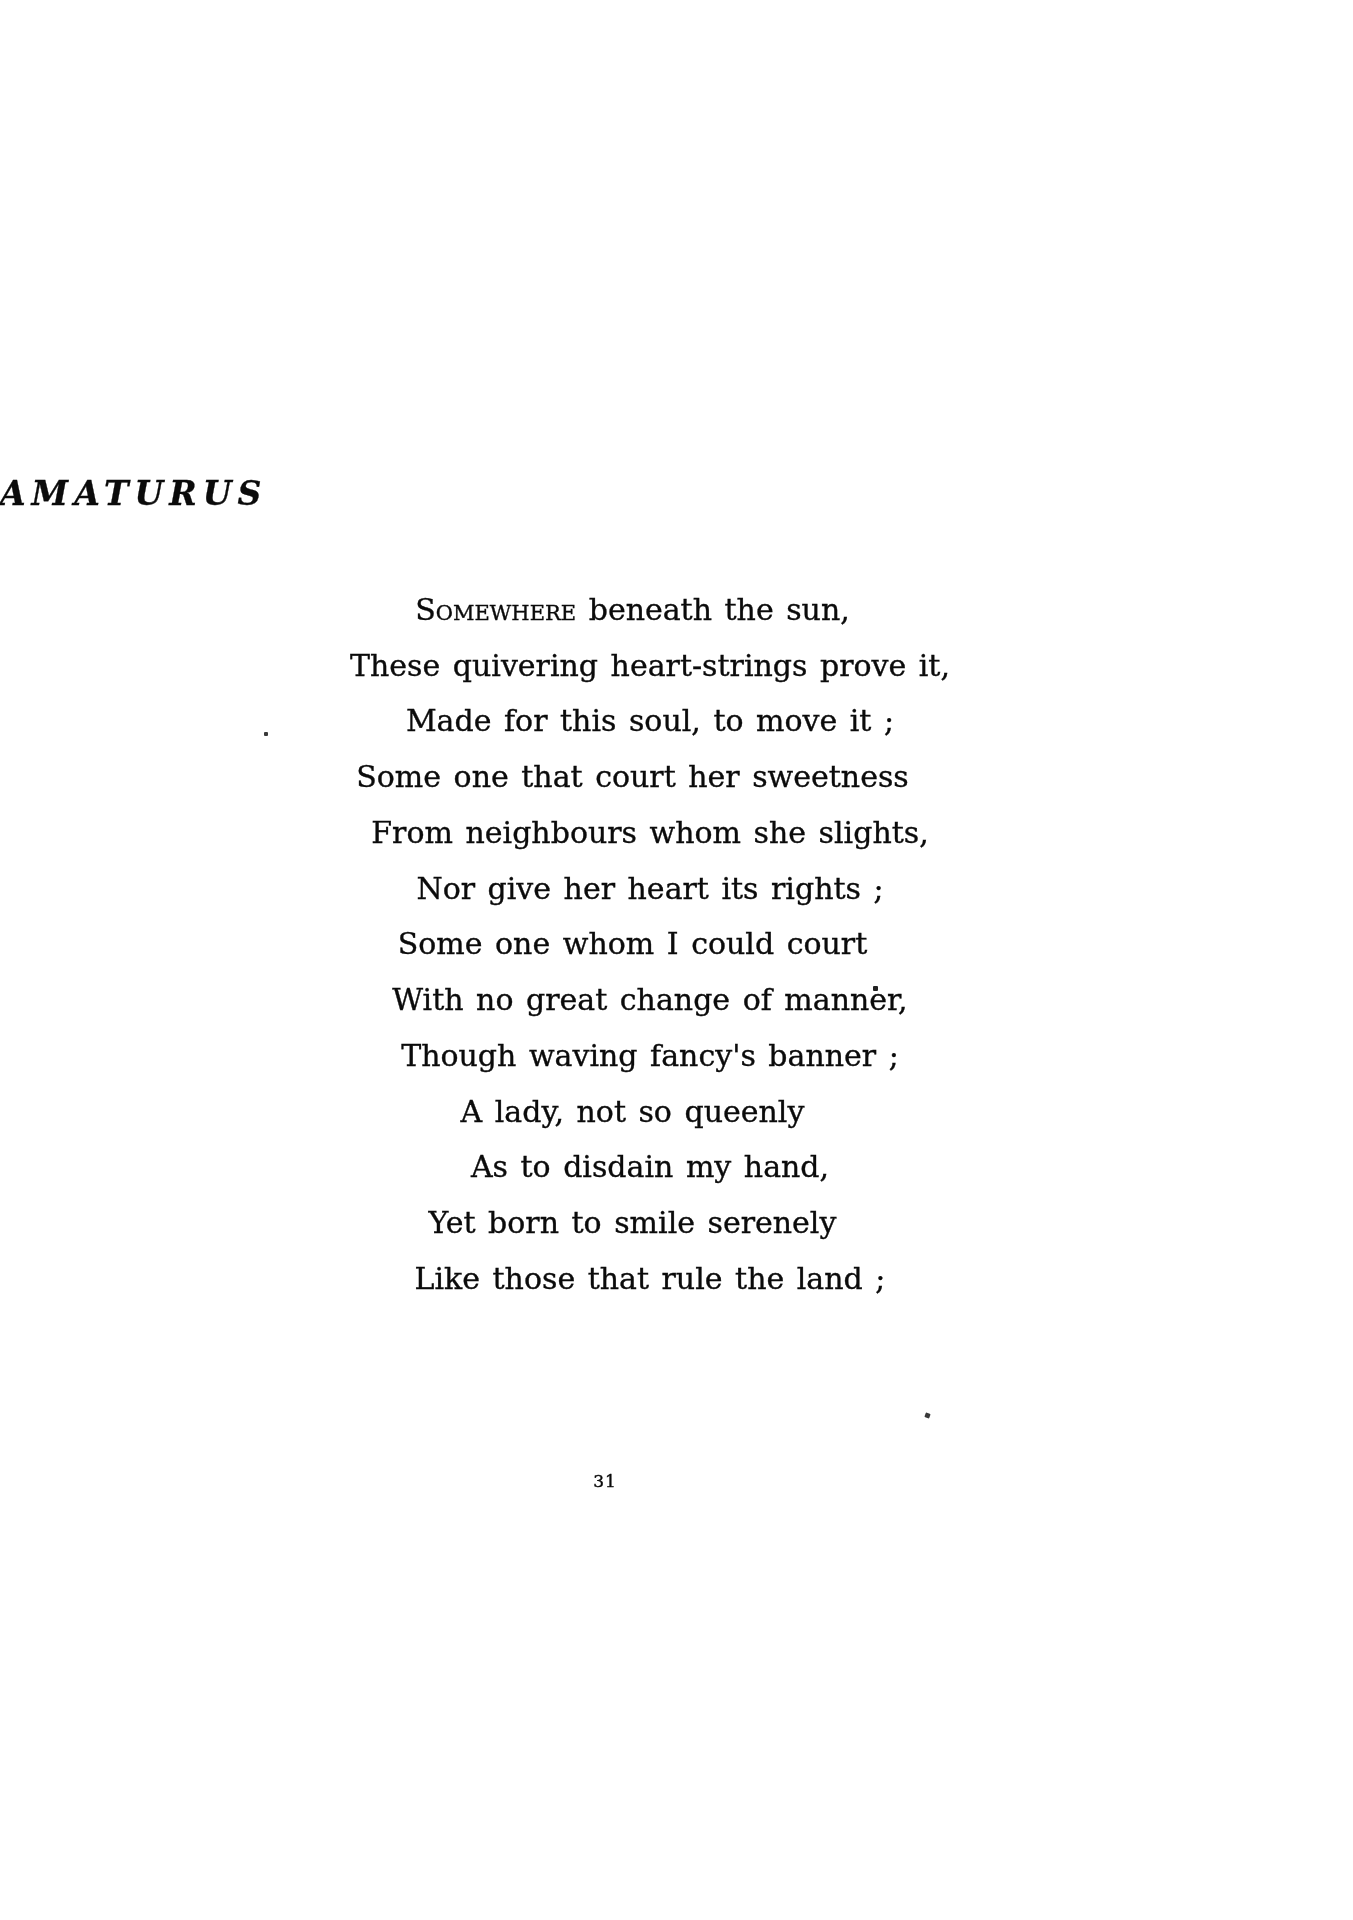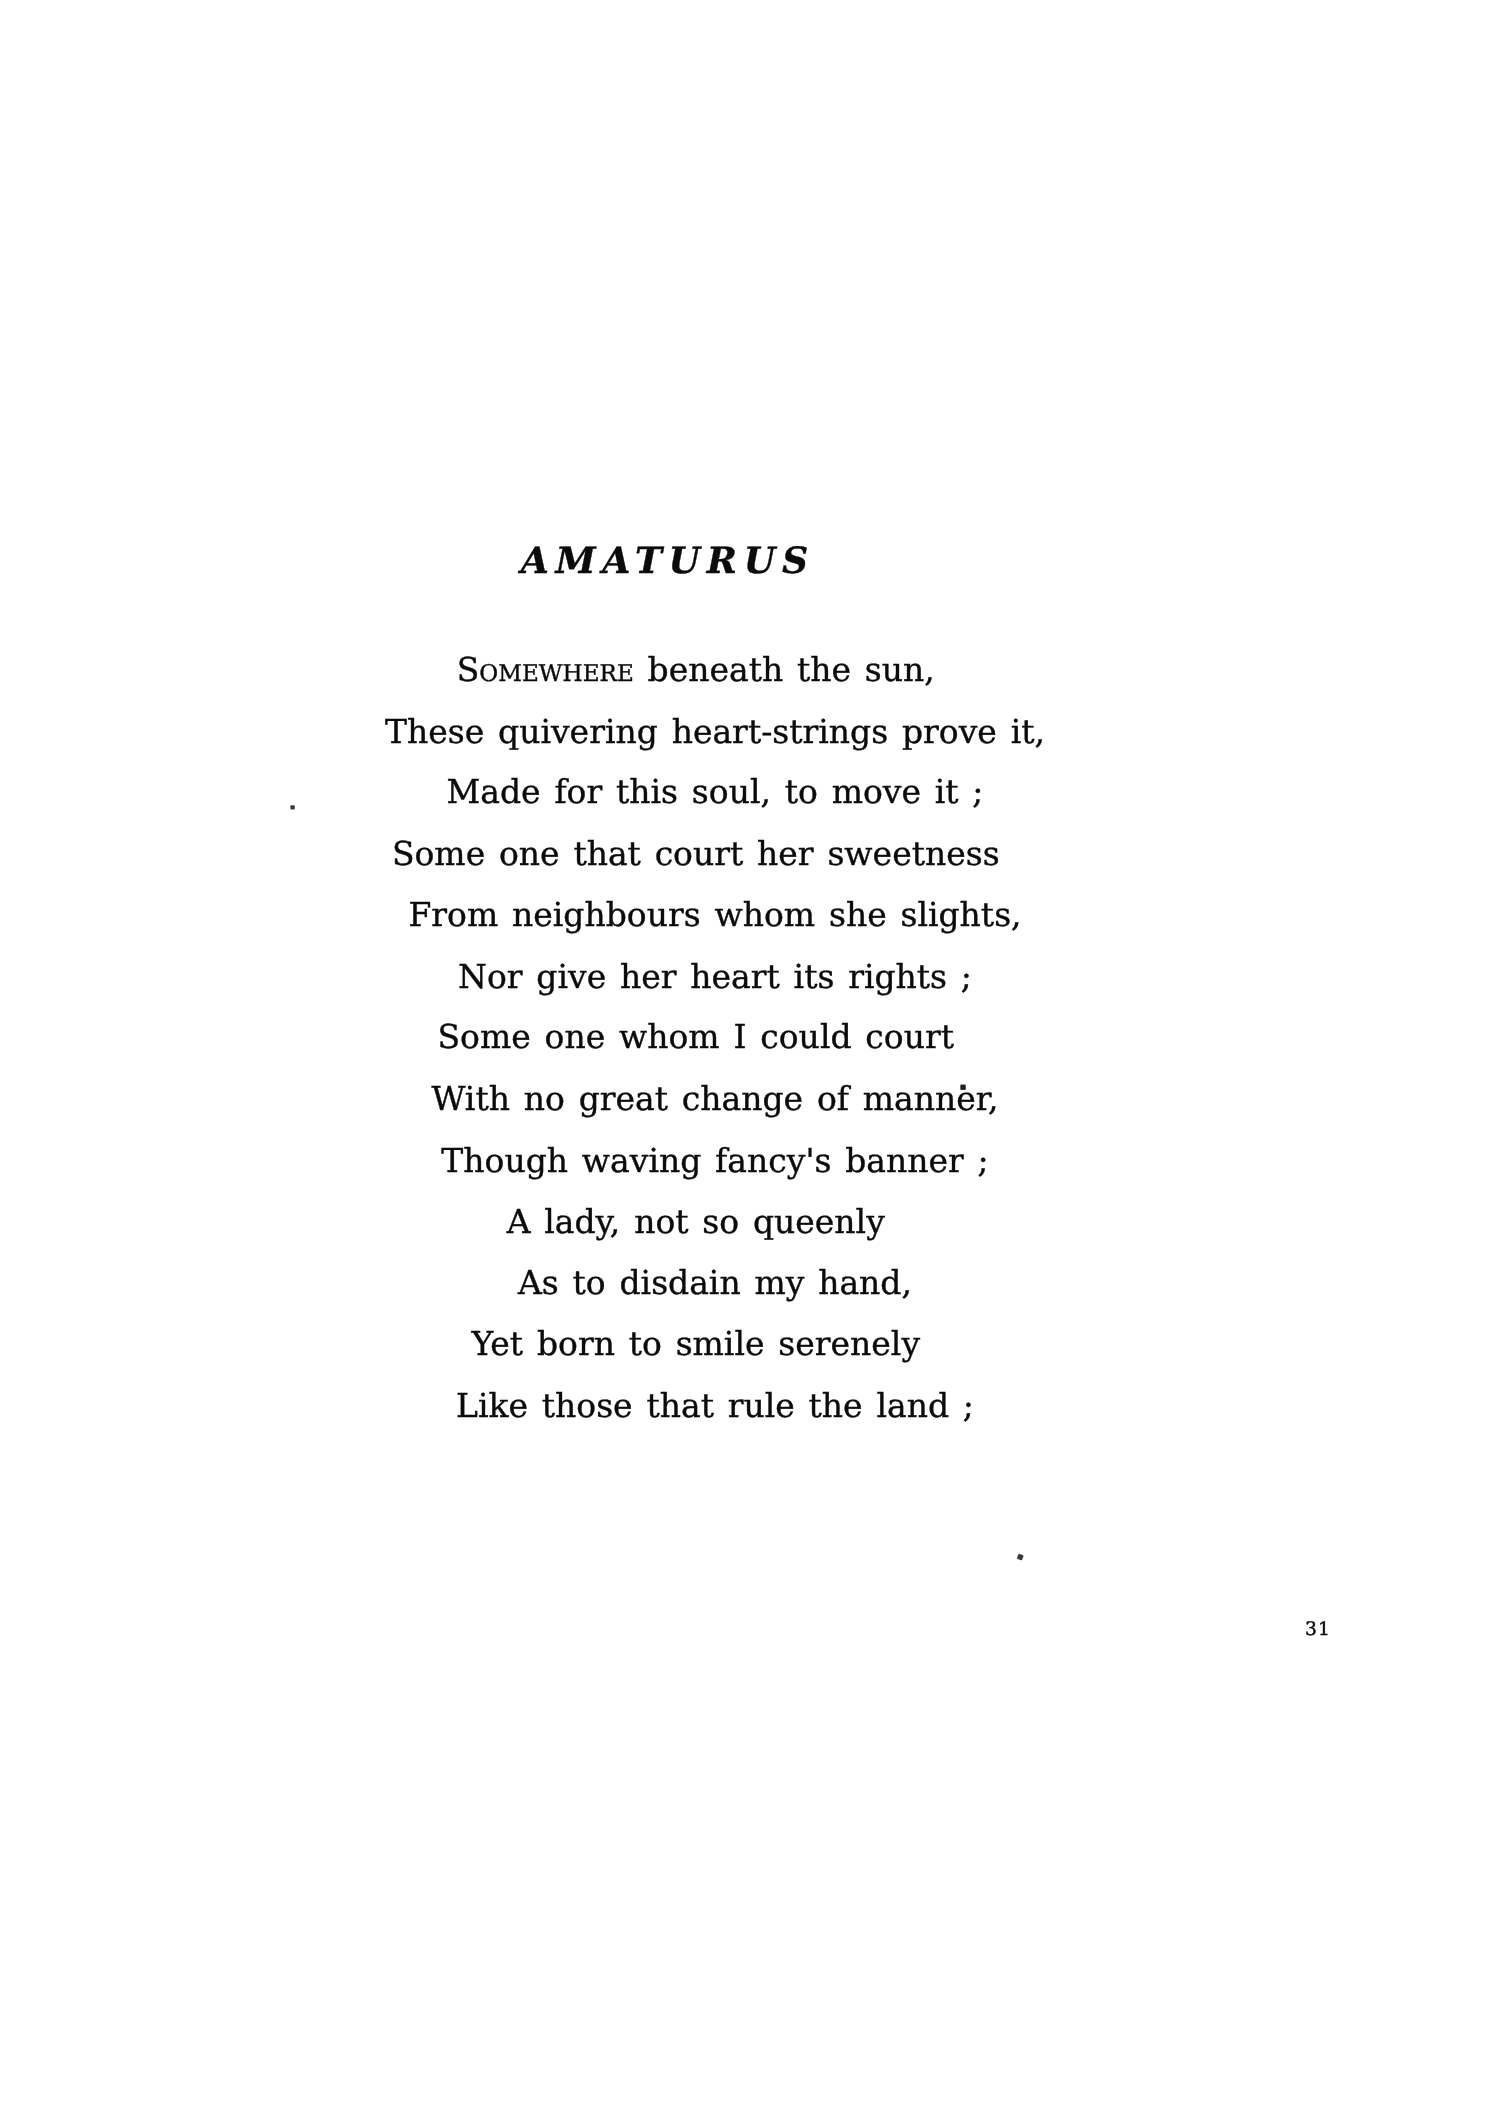--- a/index.html
+++ b/index.html
@@ -11,24 +11,24 @@
     position: relative;
     width: 1353px;
     height: 1920px;
     background: #ffffff;
     overflow: hidden;
     font-family: "DejaVu Serif", "Liberation Serif", serif;
     color: #0b0b0b;
   }
   .title {
     position: absolute;
-    top: 490px;
+    top: 474px;
     left: 0;
     width: 1214px;
-    text-align: center;
+    text-align: left;
     font-size: 33px;
     font-style: italic;
     font-weight: bold;
     letter-spacing: 6px;
     white-space: nowrap;
     -webkit-text-stroke: 0.3px currentColor;
   }
   .poem {
     position: absolute;
     top: 582px;
@@ -47,21 +47,21 @@
     padding-left: 35px;
   }
   .smallcaps {
     font-variant: small-caps;
   }
   .page-number {
     position: absolute;
     top: 1471px;
     left: 0;
     width: 1210px;
-    text-align: right;
+    text-align: center;
     font-size: 17px;
     letter-spacing: 1px;
     -webkit-text-stroke: 0.4px currentColor;
   }
   .speck {
     position: absolute;
     background: #3a3a3a;
     border-radius: 1px;
   }
   .speck-1 { left: 264px; top: 732px; width: 4px; height: 4px; }

